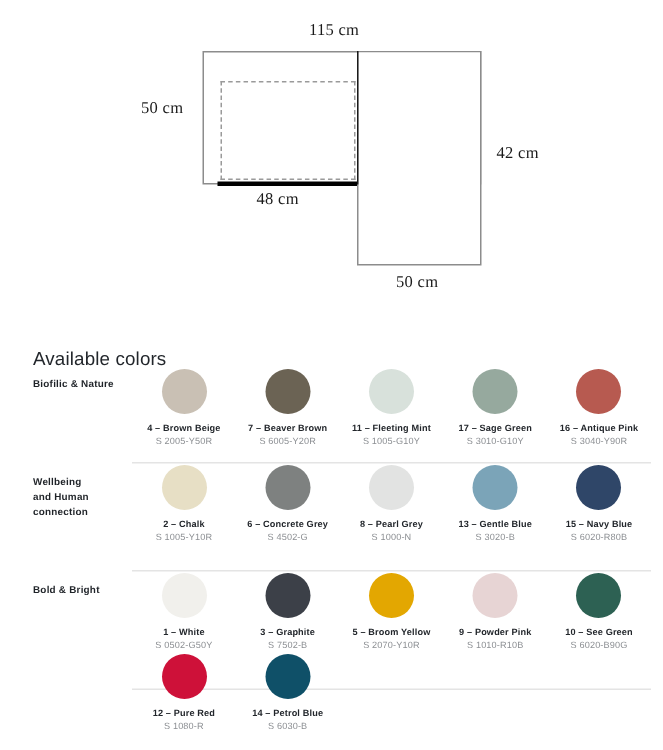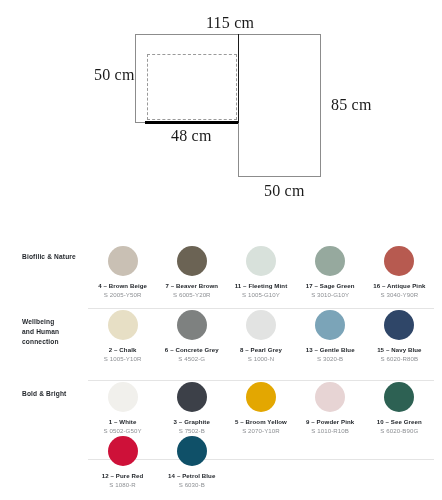--- a/index.html
+++ b/index.html
@@ -18,21 +18,21 @@
 
   
   .diagram {
     position: relative;
     width: 442px;
     height: 215px;
   }
   .dim-label {
     position: absolute;
     font-family: "Liberation Serif", serif;
-    font-size: 16px;
+    font-size: 11px;
     color: #1a1a1a;
     white-space: nowrap;
     letter-spacing: .2px;
   }
   .panel {
     position: absolute;
     box-sizing: border-box;
     border: 1px solid #8c8c8c;
     background: #ffffff;
   }
@@ -185,27 +185,28 @@
 
   <div class="panel panel-top"></div>
   <div class="panel panel-right"></div>
   <div class="mask-seam"></div>
   <div class="seam-vert"></div>
   <div class="dashed-inner"></div>
   <div class="edge-65"></div>
 
   <div class="dim-label lbl-115">115 cm</div>
   <div class="dim-label lbl-50left">50 cm</div>
-  <div class="dim-label lbl-85">85 cm</div>
+  <div class="dim-label lbl-85">42 cm</div>
   <div class="dim-label lbl-65">48 cm</div>
   <div class="dim-label lbl-50bottom">50 cm</div>
 </div>
 
 <div class="colors">
 
+  <div class="colors-title">Available colors</div>
 
   <div class="cat-label cat-biofilic">Biofilic &amp; Nature</div>
 
   <div class="cat-label cat-wellbeing">
     <div>Wellbeing</div>
     <div>and Human</div>
     <div>connection</div>
   </div>
 
   <div class="cat-label cat-bold">Bold &amp; Bright</div>

